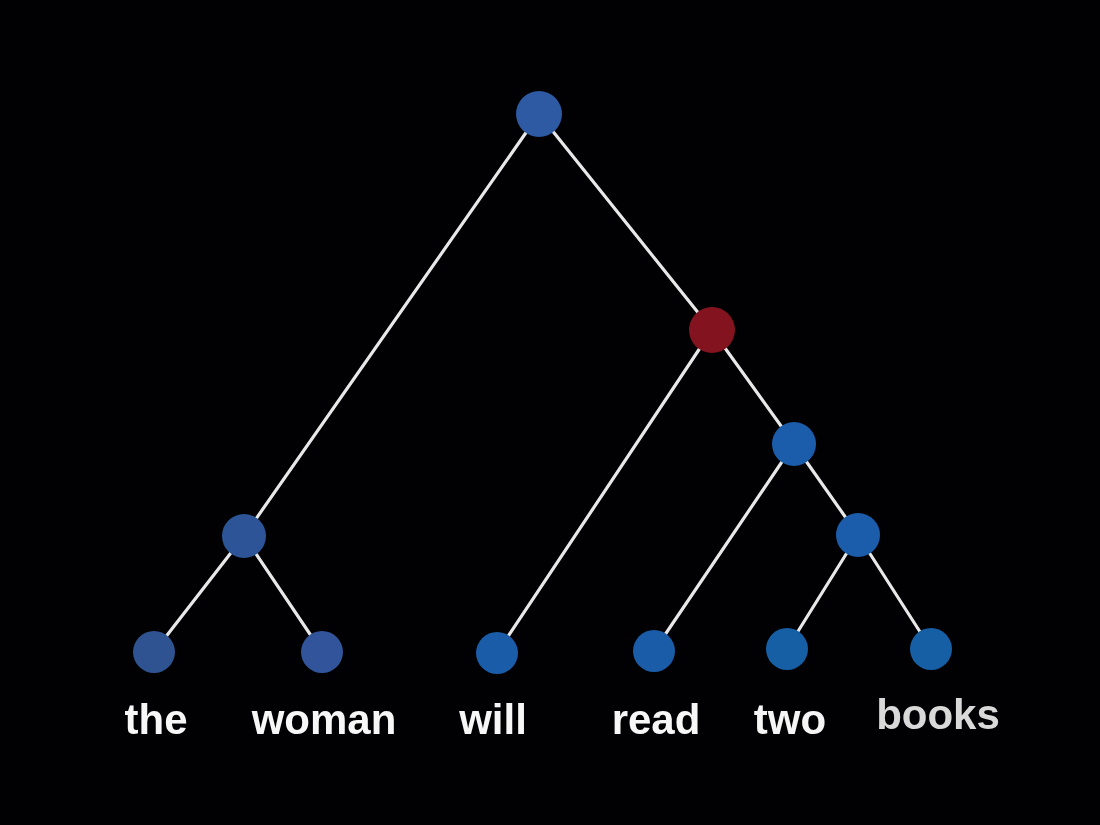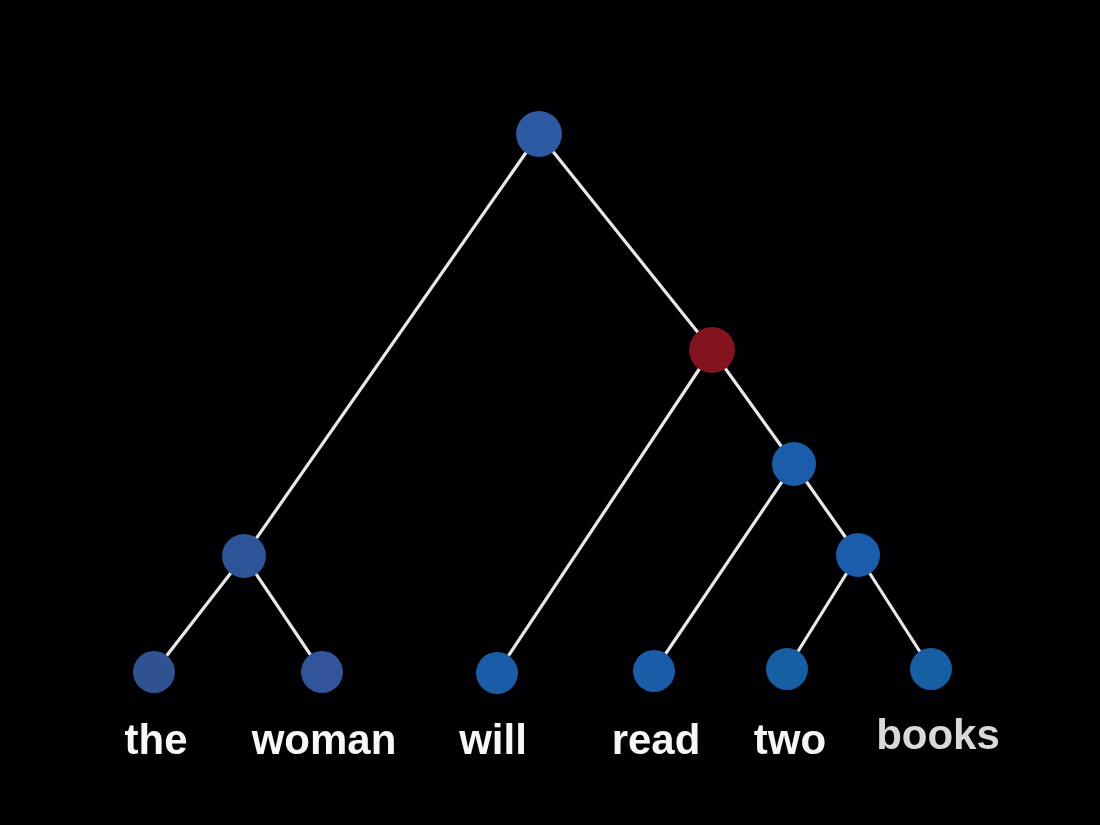--- a/index.html
+++ b/index.html
@@ -8,21 +8,20 @@
     width: 1100px;
     height: 825px;
     background: #010103;
     overflow: hidden;
   }
   .stage {
     position: relative;
     width: 1100px;
     height: 715px;
     background: #010103;
-    margin-top: 20px;
   }
   svg.tree {
     display: block;
     width: 1100px;
     height: 825px;
   }
   .tree-edge {
     stroke-linecap: round;
   }
   .word-label {

